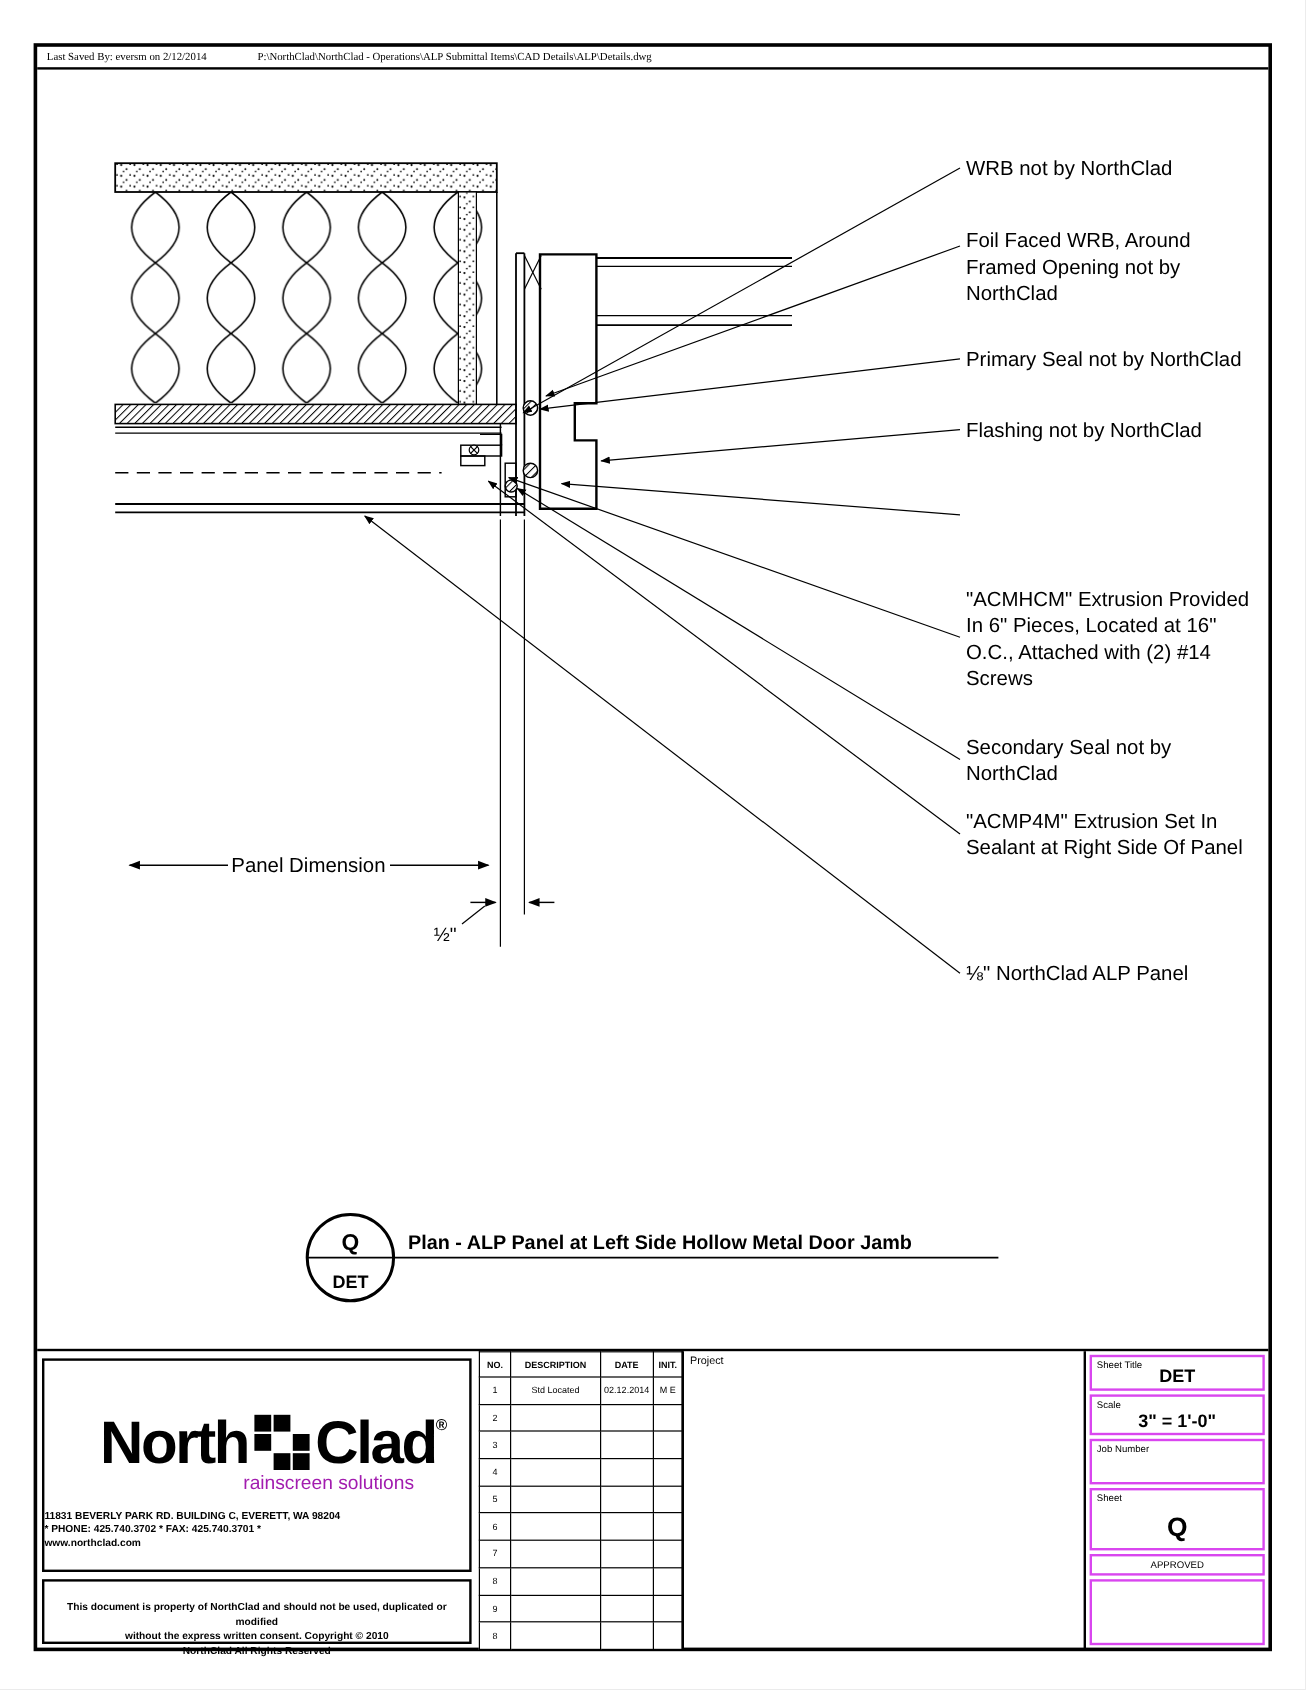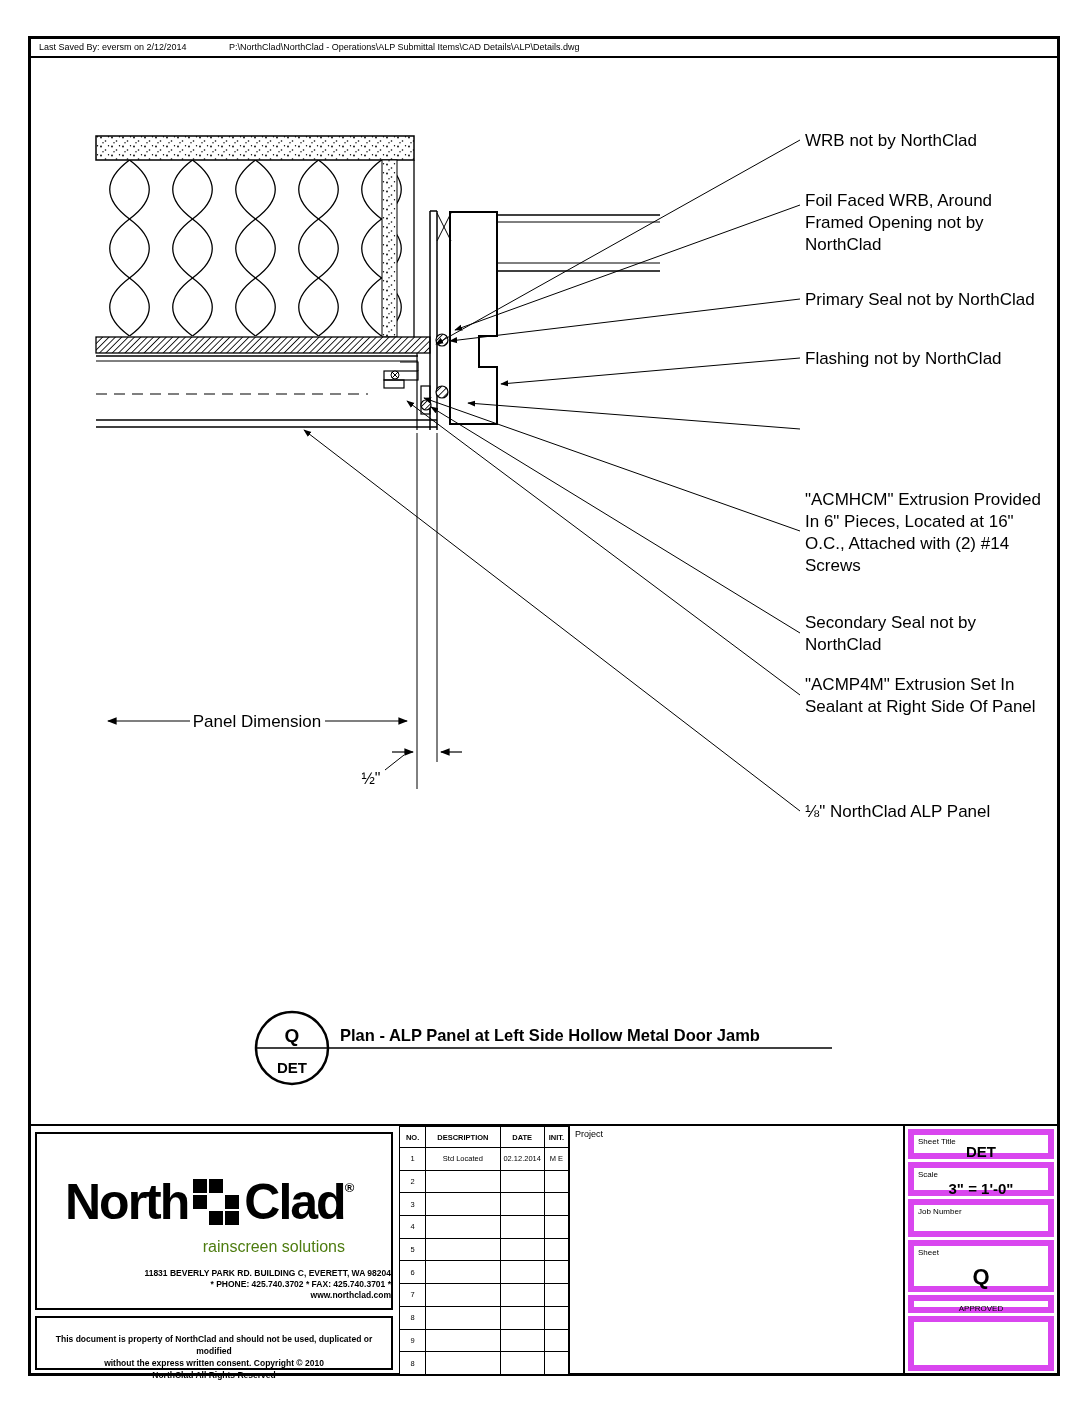--- a/index.html
+++ b/index.html
@@ -1,44 +1,44 @@
 <!DOCTYPE html>
 <html><head>
 <meta charset="utf-8">
 <style>
   html,body{margin:0;padding:0;background:#dcdcdc;}
   #page{position:relative;width:1088px;height:1408px;background:#ffffff;font-family:"Liberation Sans",sans-serif;color:#000;overflow:hidden;}
   .abs{position:absolute;}
   #outer-border{left:28px;top:36px;width:1026px;height:1334px;border:3px solid #000;}
-  #top-bar{left:31px;top:39px;width:1026px;height:17px;border-bottom:2px solid #000;font-size:9px;line-height:16px;white-space:nowrap;}
+  #top-bar{left:31px;top:39px;width:1026px;height:17px;border-bottom:2px solid #000;font-size:9px;line-height:16px;white-space:nowrap;font-family:Liberation Serif, serif;}
   #top-bar .saved{margin-left:8px;}
   #top-bar .path{margin-left:40px;}
   svg{font-family:"Liberation Sans",sans-serif;}
   #drawing-svg{position:absolute;left:0;top:0;}
   .callout{position:absolute;left:805px;width:268px;font-size:17px;line-height:22px;white-space:pre-line;}
   
   #title-block{left:31px;top:1124px;width:1026px;height:249px;border-top:2px solid #000;}
   .tb-box{position:absolute;border:2px solid #000;box-sizing:border-box;background:#fff;}
   #logo-box{left:4px;top:6px;width:358px;height:178px;}
-  .logo-row{display:flex;align-items:flex-start;justify-content:flex-start;margin-top:44px;margin-left:28px;}
+  .logo-row{display:flex;align-items:flex-start;justify-content:center;margin-top:44px;margin-left:28px;}
   .logo-word{font-weight:bold;font-size:50px;letter-spacing:-2px;line-height:48px;}
   .logo-grid{display:grid;grid-template-columns:repeat(3,14px);grid-template-rows:repeat(3,14px);gap:2px;margin:0 5px;align-self:center;}
   .logo-grid .sq{background:#000;}
   .logo-grid .sq.off{background:#fff;}
   .reg{font-size:13px;font-weight:bold;margin-top:2px;}
-  .tagline{text-align:right;padding-right:46px;font-size:16px;color:#4d7c0f;margin-top:12px;}
-  .addr{margin-top:12px;text-align:right;font-size:8.5px;font-weight:bold;line-height:11px;}
+  .tagline{text-align:right;padding-right:46px;font-size:16px;color:#a21caf;margin-top:2px;}
+  .addr{margin-top:12px;text-align:left;font-size:8.5px;font-weight:bold;line-height:11px;}
   #disclaimer-box{left:4px;top:190px;width:358px;height:54px;font-size:8.5px;font-weight:bold;text-align:center;line-height:12px;padding-top:15px;white-space:pre-line;}
   #rev-table{position:absolute;left:368px;top:0;width:170px;height:249px;border-collapse:collapse;table-layout:fixed;background:#fff;}
   #rev-table th,#rev-table td{border:1px solid #000;padding:0;text-align:center;overflow:hidden;font-size:7.5px;}
   #rev-table th{height:20px;}
   #project-box{position:absolute;left:537px;top:0;width:337px;height:249px;border-left:2px solid #000;border-right:2px solid #000;box-sizing:border-box;}
   .small-label{position:absolute;left:5px;top:3px;font-size:9px;}
   #project-value{position:absolute;left:0;right:0;top:52px;text-align:center;font-size:17px;}
-  .rc-box{position:absolute;left:877px;width:146px;border:6px solid #d946ef;box-sizing:border-box;background:#fff;}
+  .rc-box{position:absolute;left:877px;width:146px;border:2px solid #d946ef;box-sizing:border-box;background:#fff;}
   .rc-label{position:absolute;left:4px;top:2px;font-size:8px;}
   .rc-value{position:absolute;left:0;right:0;text-align:center;font-weight:bold;}
 </style>
 </head>
 <body>
 
 <div id="page">
 
   <div id="outer-border" class="abs"></div>
 

